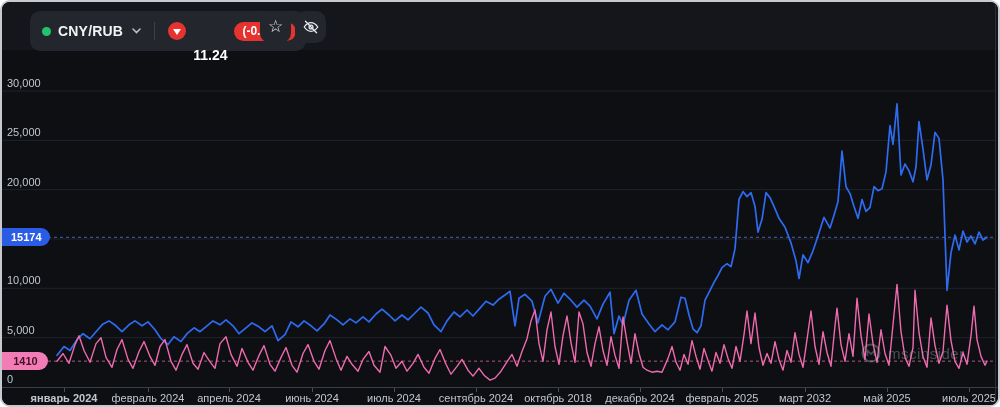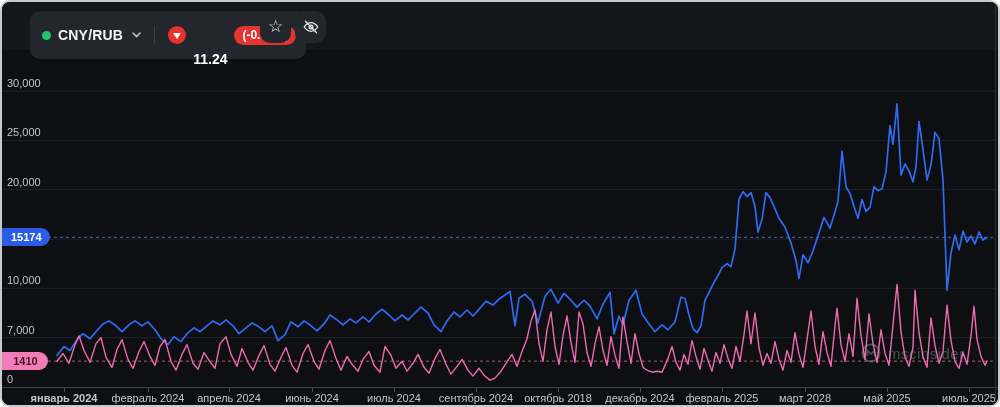--- a/index.html
+++ b/index.html
@@ -8,21 +8,21 @@
     position:relative; width:1000px; height:407px;
     background:#0d0f13; border:2px solid #c6c9ce; border-radius:10px;
     overflow:hidden;
   }
   
   .header {
     position:absolute; top:0; left:0; right:0; height:48px;
     background:#14161b; z-index:5;
   }
   .symbol-pill {
-    position:absolute; left:28px; top:9px; height:48px;
+    position:absolute; left:28px; top:9px; height:40px;
     background:#23262c; border-radius:10px;
     display:flex; align-items:center; padding:0 10px 0 12px; gap:7px;
     cursor:pointer;
   }
   .status-dot { width:9px; height:9px; border-radius:50%; display:inline-block; }
   .sym-name { color:#f2f3f5; font-size:14px; font-weight:bold; letter-spacing:.2px; }
   .chev { margin-left:2px; display:flex; align-items:center; }
   .pill-divider { width:1px; height:18px; background:#3d4148; margin:0 6px; }
   .dir-circle {
     width:18px; height:18px; border-radius:50%;
@@ -125,21 +125,21 @@
         </svg>
       </span>
       <span class="watermark-text">mscinsider</span>
     </div>
     <div class="badge" id="badge-blue" style="top: 178.283px; background: rgb(43, 92, 230); color: rgb(255, 255, 255);">15174</div>
     <div class="badge" id="badge-pink" style="top: 302.149px; background: rgb(242, 125, 182); color: rgb(69, 16, 39);">1410</div>
   <div class="y-label" style="top: 26px;">30,000</div>
       <div class="y-label" style="top: 75.3333px;">25,000</div>
       <div class="y-label" style="top: 124.667px;">20,000</div>
       <div class="y-label" style="top: 223.333px;">10,000</div>
-      <div class="y-label" style="top: 272.667px;">7,000</div>
+      <div class="y-label" style="top: 272.667px;">5,000</div>
       <div class="y-label" style="top: 322px;">0</div>
     </div>
 
   <div class="xaxis" id="xaxis">
       <div class="x-tick" style="left: 62px;"></div>
       <div class="x-label" style="left: 62px; font-weight: bold;">январь 2024</div>
       <div class="x-tick" style="left: 146px;"></div>
       <div class="x-label" style="left: 146px;">февраль 2024</div>
       <div class="x-tick" style="left: 227px;"></div>
       <div class="x-label" style="left: 227px;">апрель 2024</div>
@@ -149,20 +149,20 @@
       <div class="x-label" style="left: 392px;">июль 2024</div>
       <div class="x-tick" style="left: 474px;"></div>
       <div class="x-label" style="left: 474px;">сентябрь 2024</div>
       <div class="x-tick" style="left: 556px;"></div>
       <div class="x-label" style="left: 556px;">октябрь 2018</div>
       <div class="x-tick" style="left: 638px;"></div>
       <div class="x-label" style="left: 638px;">декабрь 2024</div>
       <div class="x-tick" style="left: 720px;"></div>
       <div class="x-label" style="left: 720px;">февраль 2025</div>
       <div class="x-tick" style="left: 803px;"></div>
-      <div class="x-label" style="left: 803px;">март 2028</div>
+      <div class="x-label" style="left: 803px;">март 2032</div>
       <div class="x-tick" style="left: 885px;"></div>
       <div class="x-label" style="left: 885px;">май 2025</div>
       <div class="x-tick" style="left: 967px;"></div>
       <div class="x-label" style="left: 967px;">июль 2025</div>
     </div>
   <div class="right-border"></div>
 </div>
 
 </body></html>

